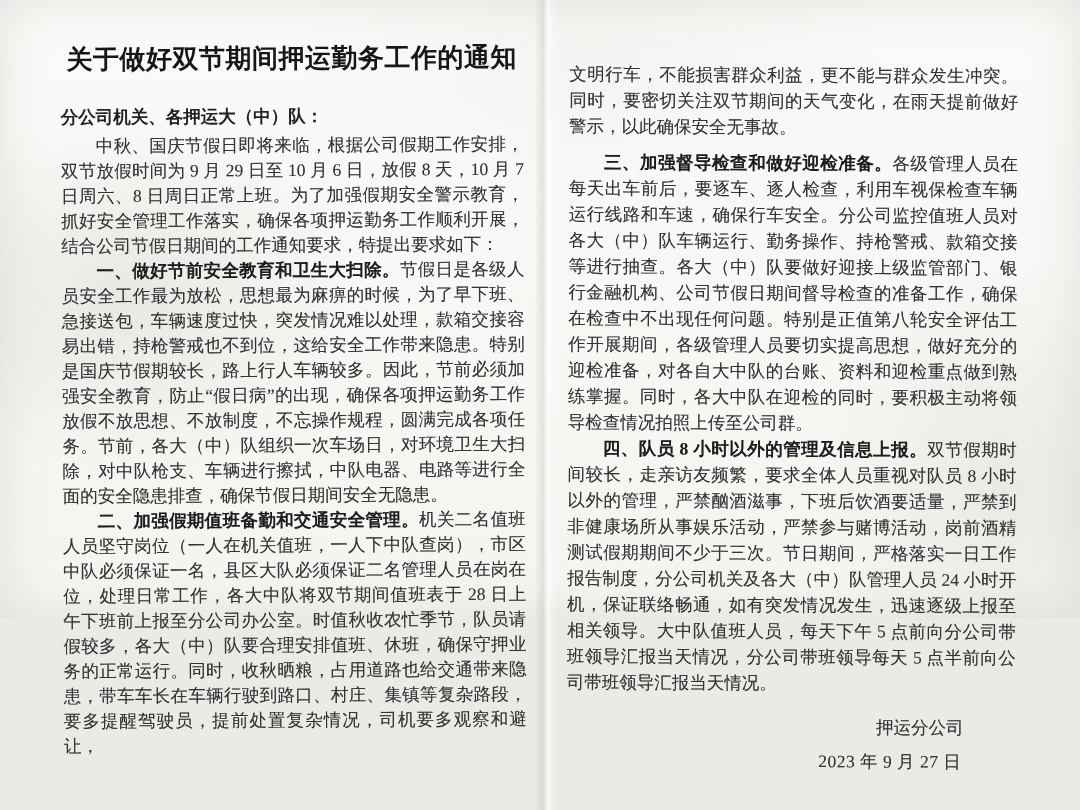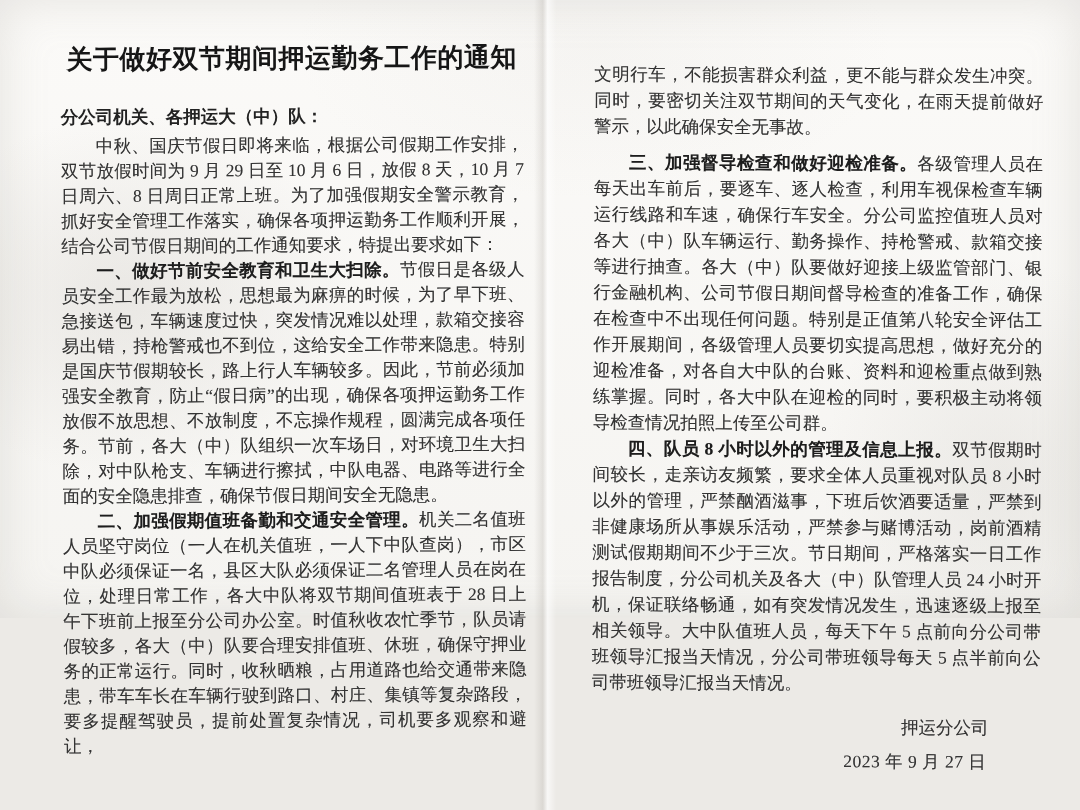--- a/index.html
+++ b/index.html
@@ -18,21 +18,21 @@
     box-shadow: inset 0 0 48px rgba(150,145,138,0.22);
     color: #3a3a3a;
   }
   .seam {
     position: absolute; left: 534px; top: 0; width: 22px; height: 810px;
     background: linear-gradient(90deg, transparent, rgba(158,152,144,0.22) 40%, rgba(255,255,255,0.65) 62%, transparent);
     pointer-events: none;
   }
   .page { position: absolute; top: 0; height: 810px; }
   .page-left  { left: 0;   width: 545px; }
-  .page-right { left: 545px; width: 535px; }
+  .page-right { left: 520px; width: 535px; }
   .inner-left {
     position: absolute; left: 62px; top: 0; width: 463px;
     transform: rotate(-0.3deg);
   }
   .inner-right {
     position: absolute; left: 48px; top: 0; width: 449px;
     transform: rotate(0.25deg);
   }
   .doc-title {
     margin: 42px 0 0 0;

